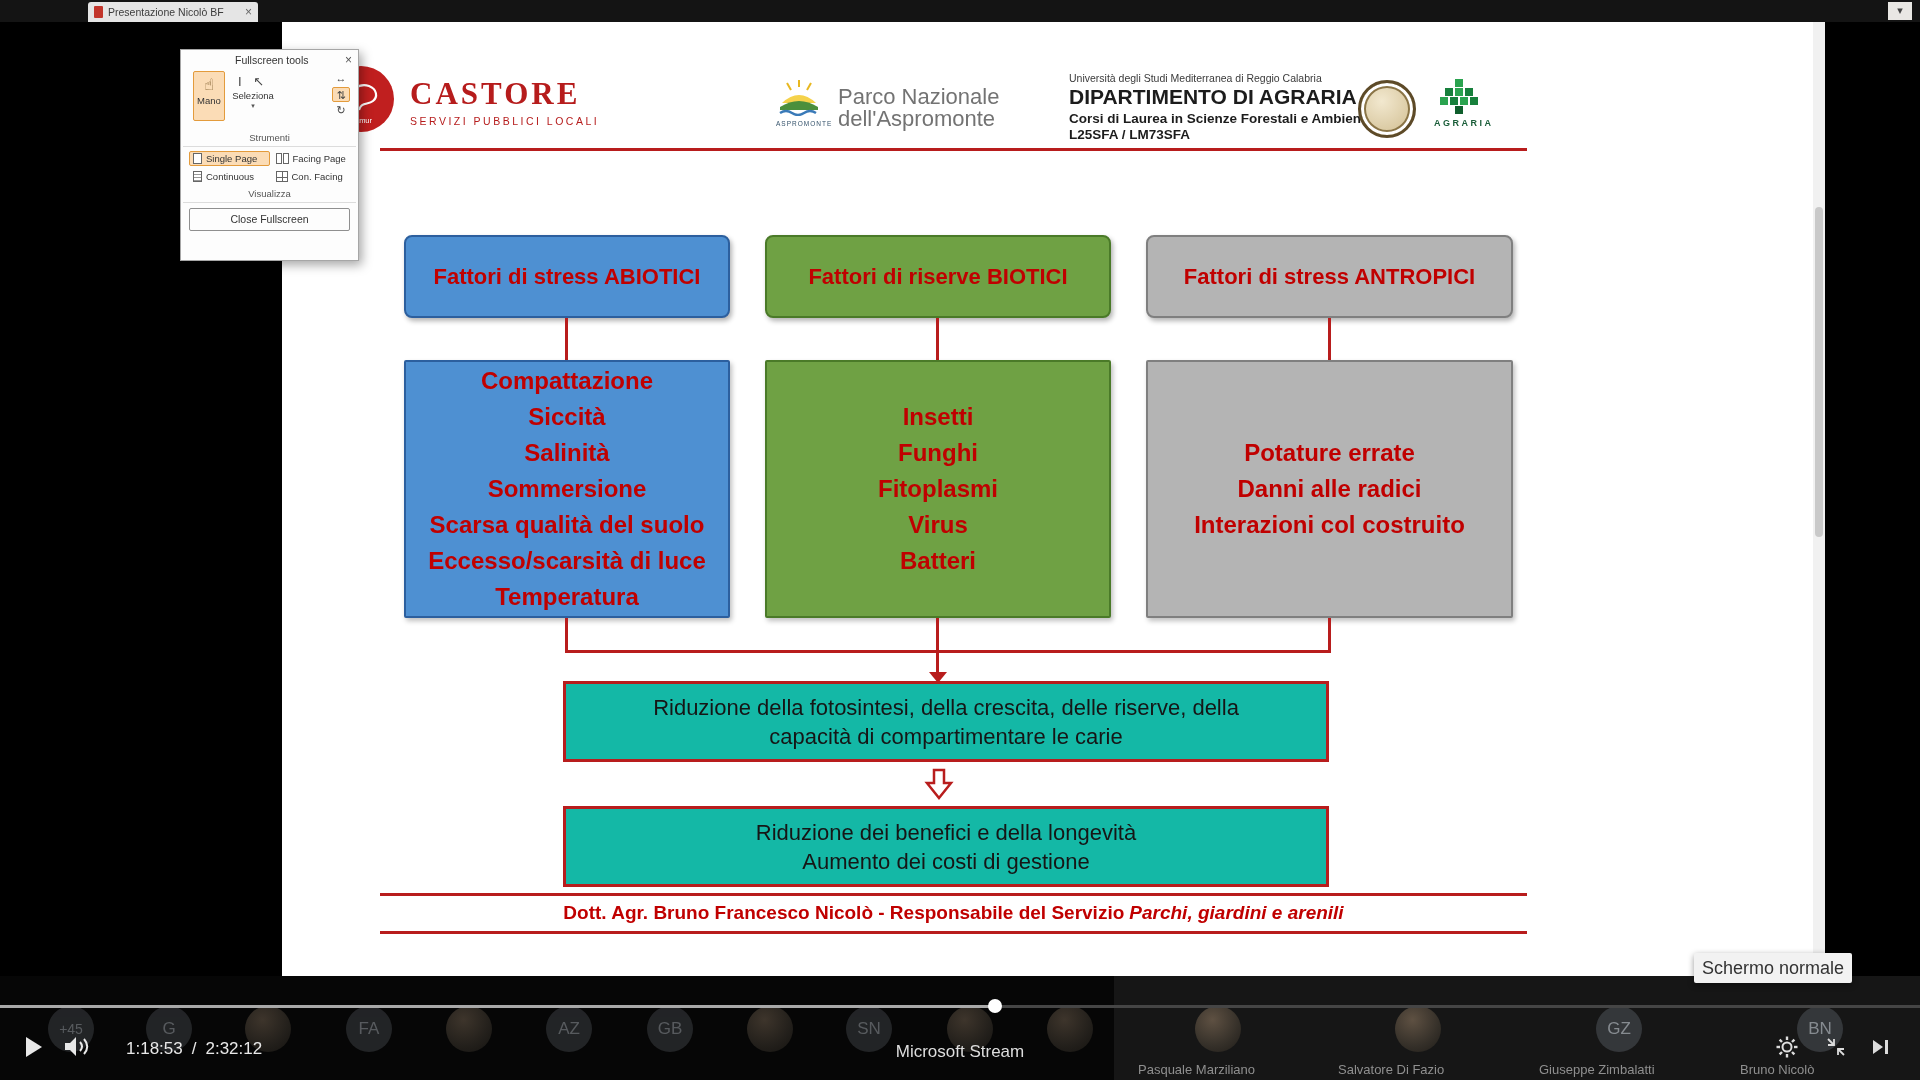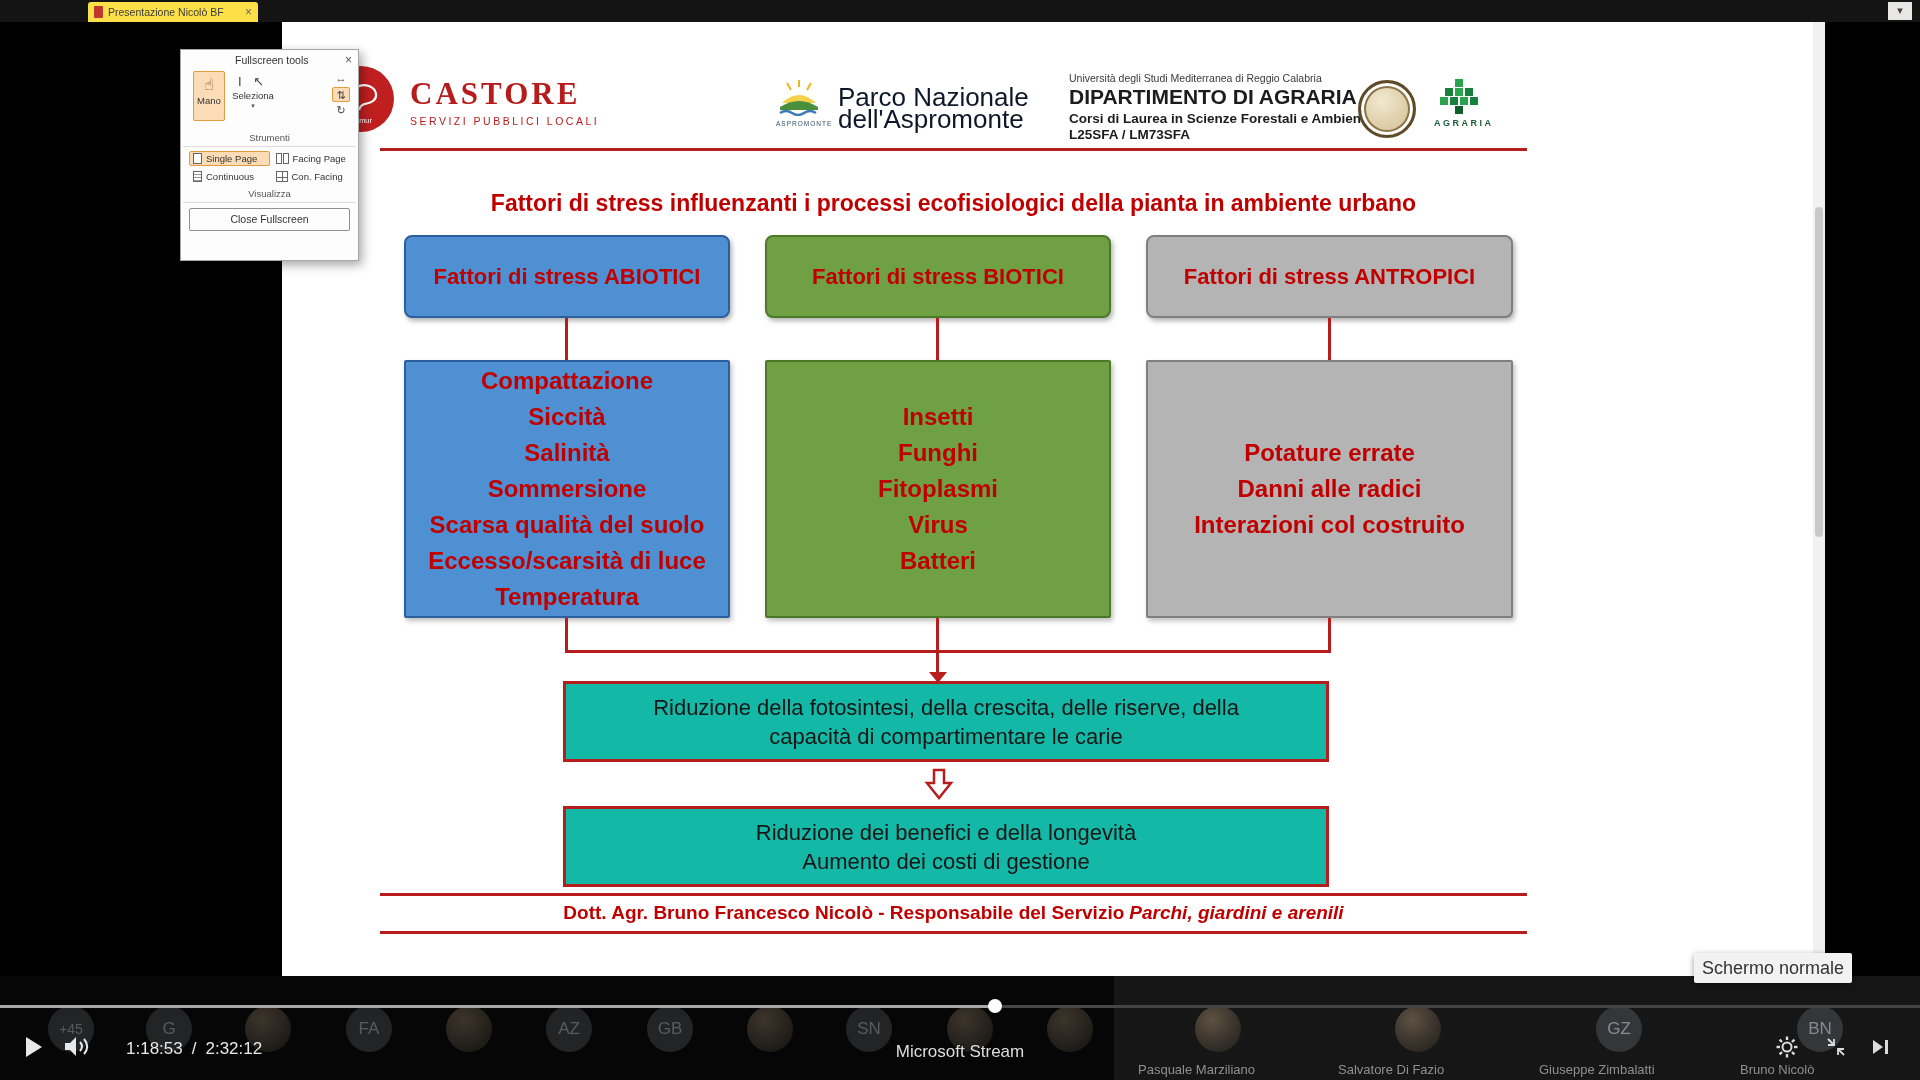--- a/index.html
+++ b/index.html
@@ -2,39 +2,39 @@
 <html><head>
 <meta charset="utf-8">
 <style>
   html,body{margin:0;padding:0;width:1920px;height:1080px;overflow:hidden;background:#000;
     font-family:"Liberation Sans","DejaVu Sans",sans-serif;}
   .abs{position:absolute;}
   #screen{position:relative;width:1920px;height:1080px;background:#000;}
 
   
   #tabbar{position:absolute;left:0;top:0;width:1920px;height:22px;background:#141414;}
-  #doc-tab{position:absolute;left:88px;top:2px;height:20px;width:170px;background:#fde047;
+  #doc-tab{position:absolute;left:88px;top:2px;height:20px;width:170px;background:#e5e5e5;
     border-radius:3px 3px 0 0;display:flex;align-items:center;padding:0 6px;box-sizing:border-box;gap:5px;}
   #doc-tab .ticon{width:9px;height:12px;background:#c2352b;border-radius:1px;flex:none;}
   #doc-tab .ttitle{font-size:10.5px;color:#3c3c3c;white-space:nowrap;overflow:hidden;flex:1;}
   #doc-tab .tclose{font-size:12px;color:#666;cursor:pointer;flex:none;}
   #tab-chevron{position:absolute;right:8px;top:2px;width:24px;height:18px;background:#e9e7e4;
     color:#444;font-size:11px;text-align:center;line-height:16px;}
 
   
   #page{position:absolute;left:282px;top:22px;width:1543px;height:954px;background:#fff;}
   #scrollbar{position:absolute;right:0;top:0;width:12px;height:954px;background:#f1f1f1;}
   #scrollthumb{position:absolute;left:2px;top:185px;width:8px;height:330px;background:#c9c9c9;border-radius:4px;}
 
   
   .castore-name{font-family:"Liberation Serif","DejaVu Serif",serif;font-weight:bold;font-size:31px;
     color:#b61c1c;letter-spacing:3px;}
   .castore-tag{font-size:10.5px;color:#b61c1c;letter-spacing:2.5px;margin-top:3px;}
   .parco-caption{font-size:6.5px;color:#34526b;letter-spacing:1px;text-align:center;}
-  .parco-text{font-size:26px;color:#0f172a;line-height:22px;}
+  .parco-text{font-size:22px;color:#737373;line-height:22px;}
   .uni1{font-size:10.5px;color:#3a3a3a;}
   .uni2{font-size:21px;font-weight:bold;color:#1c1c1c;margin-top:1px;}
   .uni3{font-size:13.5px;font-weight:bold;color:#1c1c1c;margin-top:2px;}
   .uni4{font-size:13.5px;font-weight:bold;color:#1c1c1c;margin-top:1px;}
   #seal{position:absolute;left:1076px;top:58px;width:52px;height:52px;border-radius:50%;
     background:radial-gradient(circle at 40% 35%,#f2e8cf,#cdb98a);border:3px solid #5d4a28;
     box-shadow:inset 0 0 0 3px #fff,inset 0 0 0 5px #8a7446;}
   .agraria-label{font-size:9px;font-weight:bold;color:#1b5e3a;letter-spacing:2.5px;text-align:center;margin-top:2px;}
 
   .redline{position:absolute;background:#b81d1d;height:3px;}
@@ -182,27 +182,26 @@
             <rect x="16" y="19" width="8" height="8" fill="#17803c"></rect>
             <rect x="26" y="19" width="8" height="8" fill="#2aa34f"></rect>
             <rect x="36" y="19" width="8" height="8" fill="#17803c"></rect>
           <rect x="21" y="28" width="8" height="8" fill="#0f5e2c"></rect>
         </g>
       </svg>
       <div class="agraria-label">AGRARIA</div>
     </div>
 
     <div class="redline" style="left:98px;top:126px;width:1147px"></div>
-    <div id="slide-title">Fattori di stress influenzanti i processi ecofisiologici della pianta in ambiente urbano</div>
 
     <div class="cat-head col-blue" style="left:122px;width:326px">
       <span>Fattori di stress ABIOTICI</span>
     </div>
     <div class="cat-head col-green" style="left:483px;width:346px">
-      <span>Fattori di stress BIOTICI</span>
+      <span>Fattori di riserve BIOTICI</span>
     </div>
     <div class="cat-head col-gray" style="left:864px;width:367px">
       <span>Fattori di stress ANTROPICI</span>
     </div>
 
     <div class="vline" style="left:283px;top:296px;height:43px"></div>
     <div class="vline" style="left:654px;top:296px;height:43px"></div>
     <div class="vline" style="left:1046px;top:296px;height:43px"></div>
 
     <div class="cat-body col-blue" style="left:122px;width:326px">

